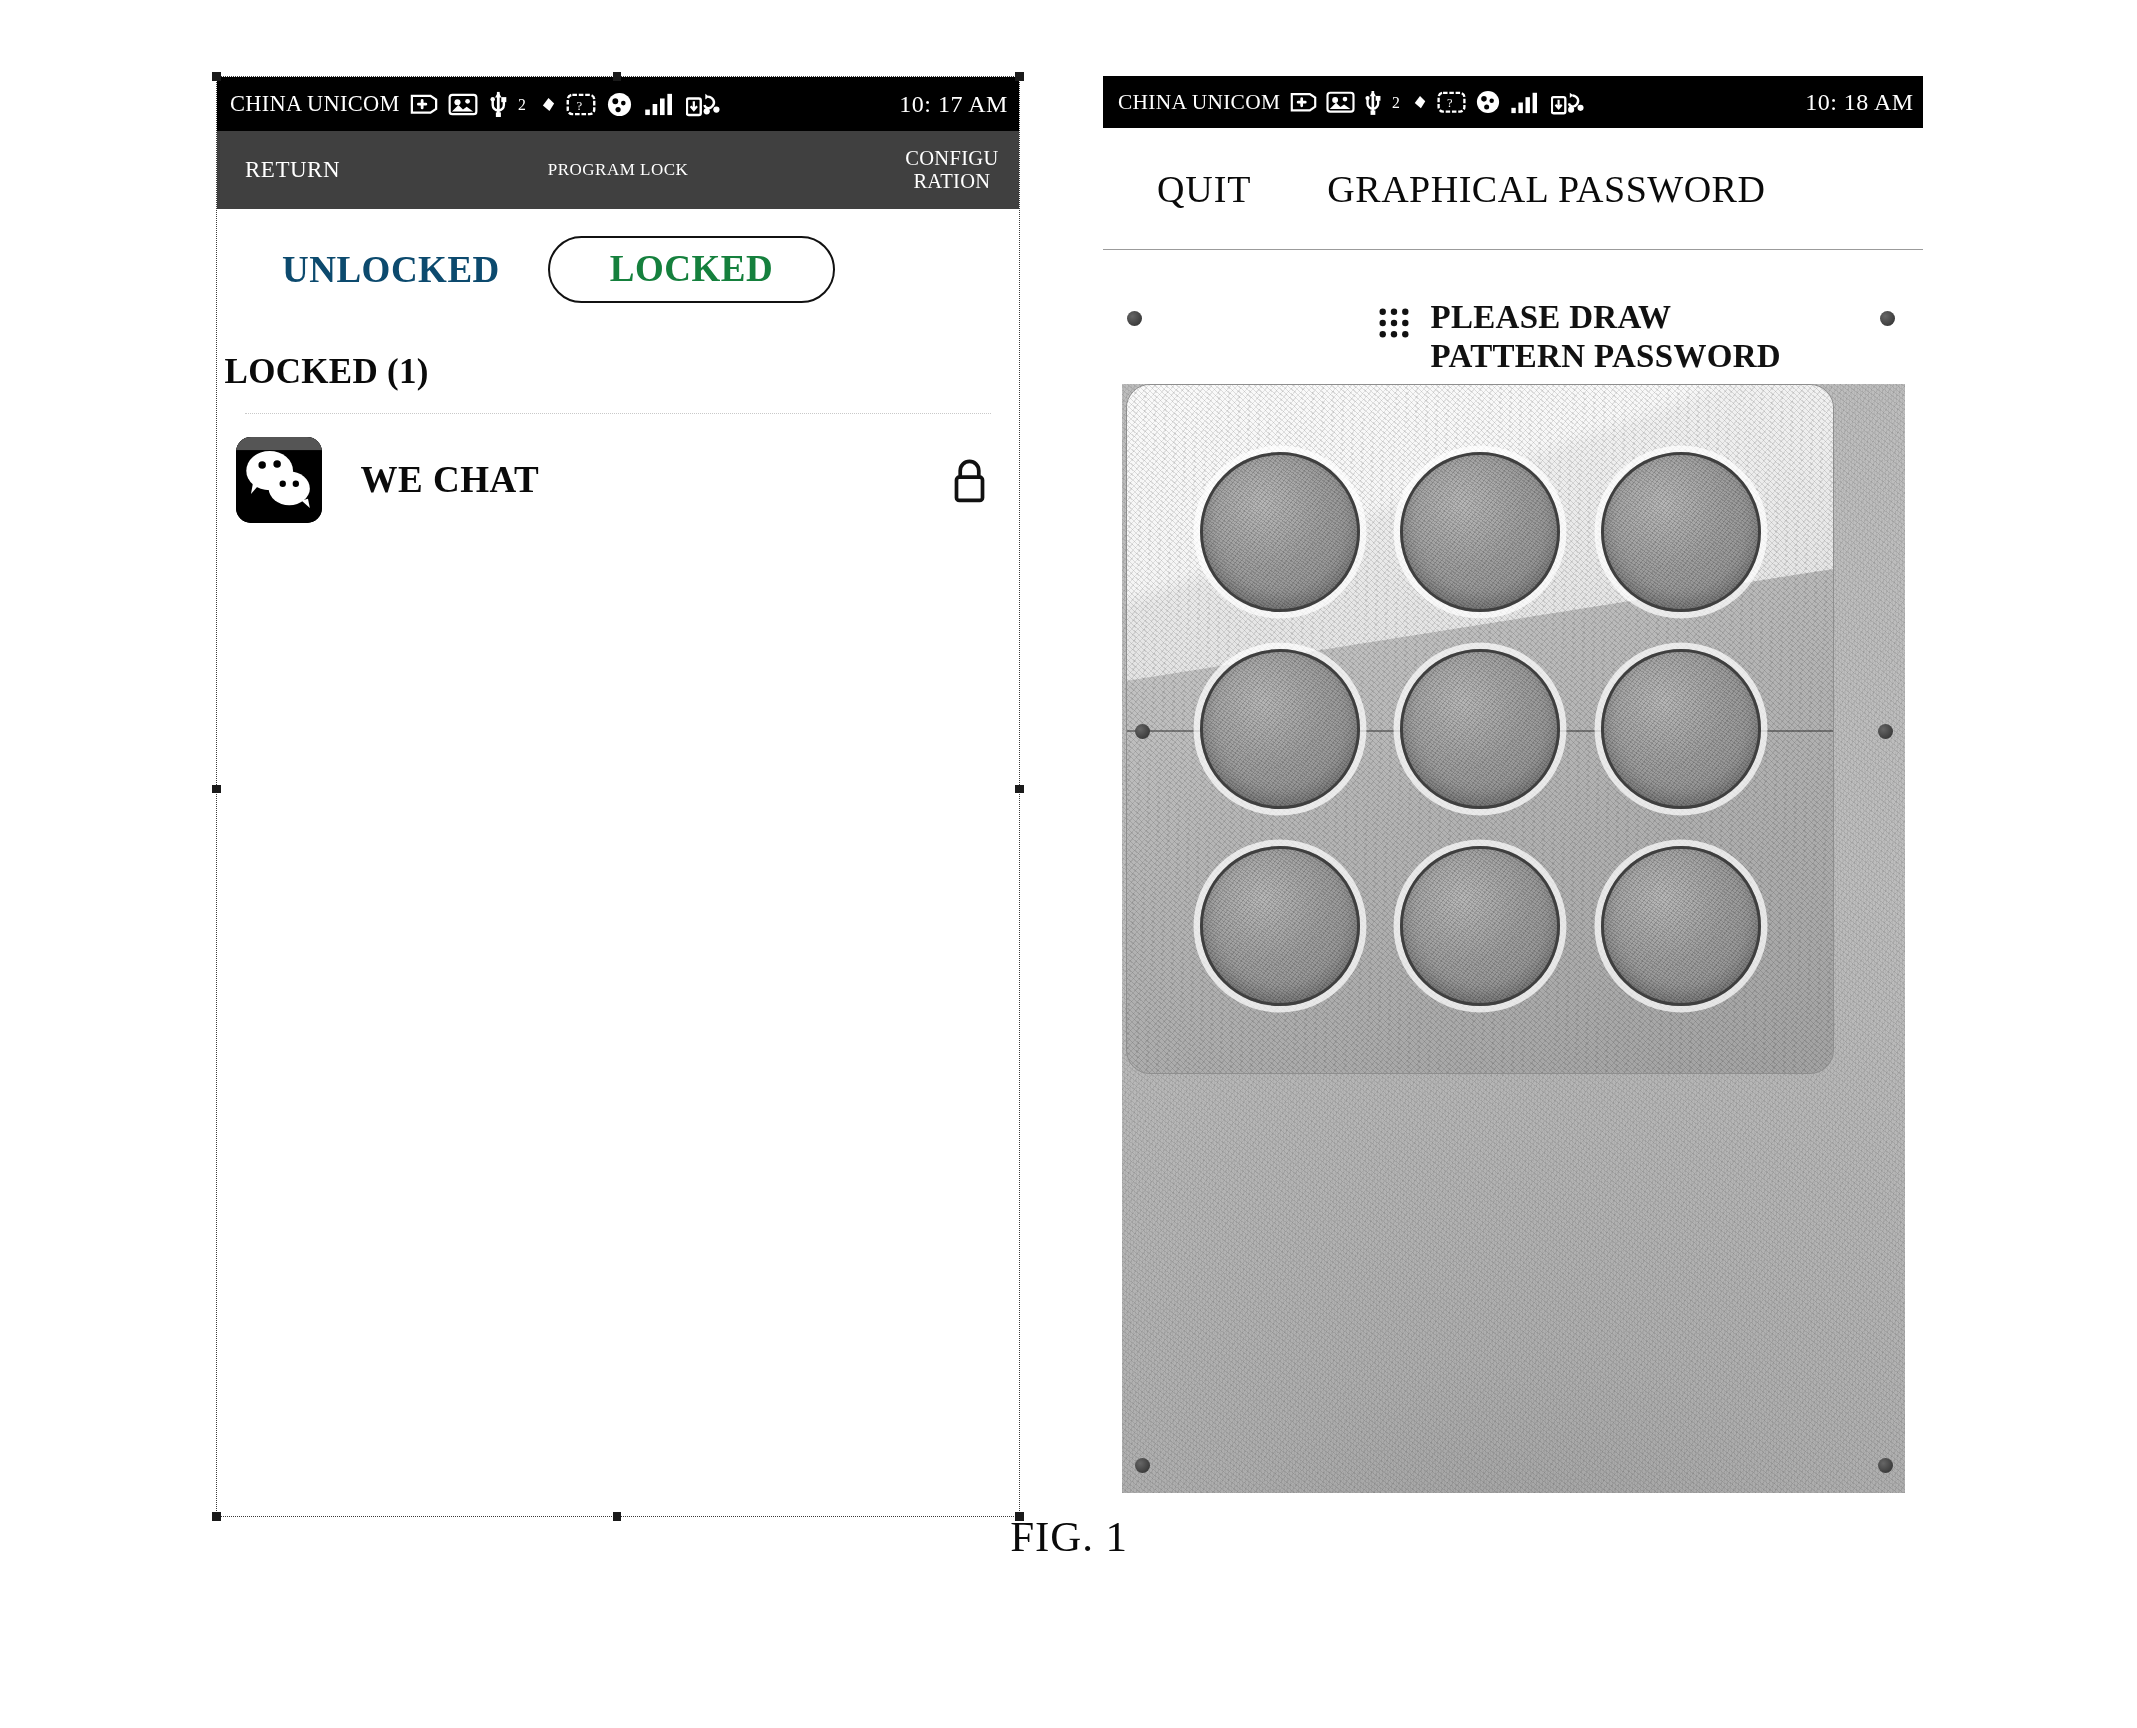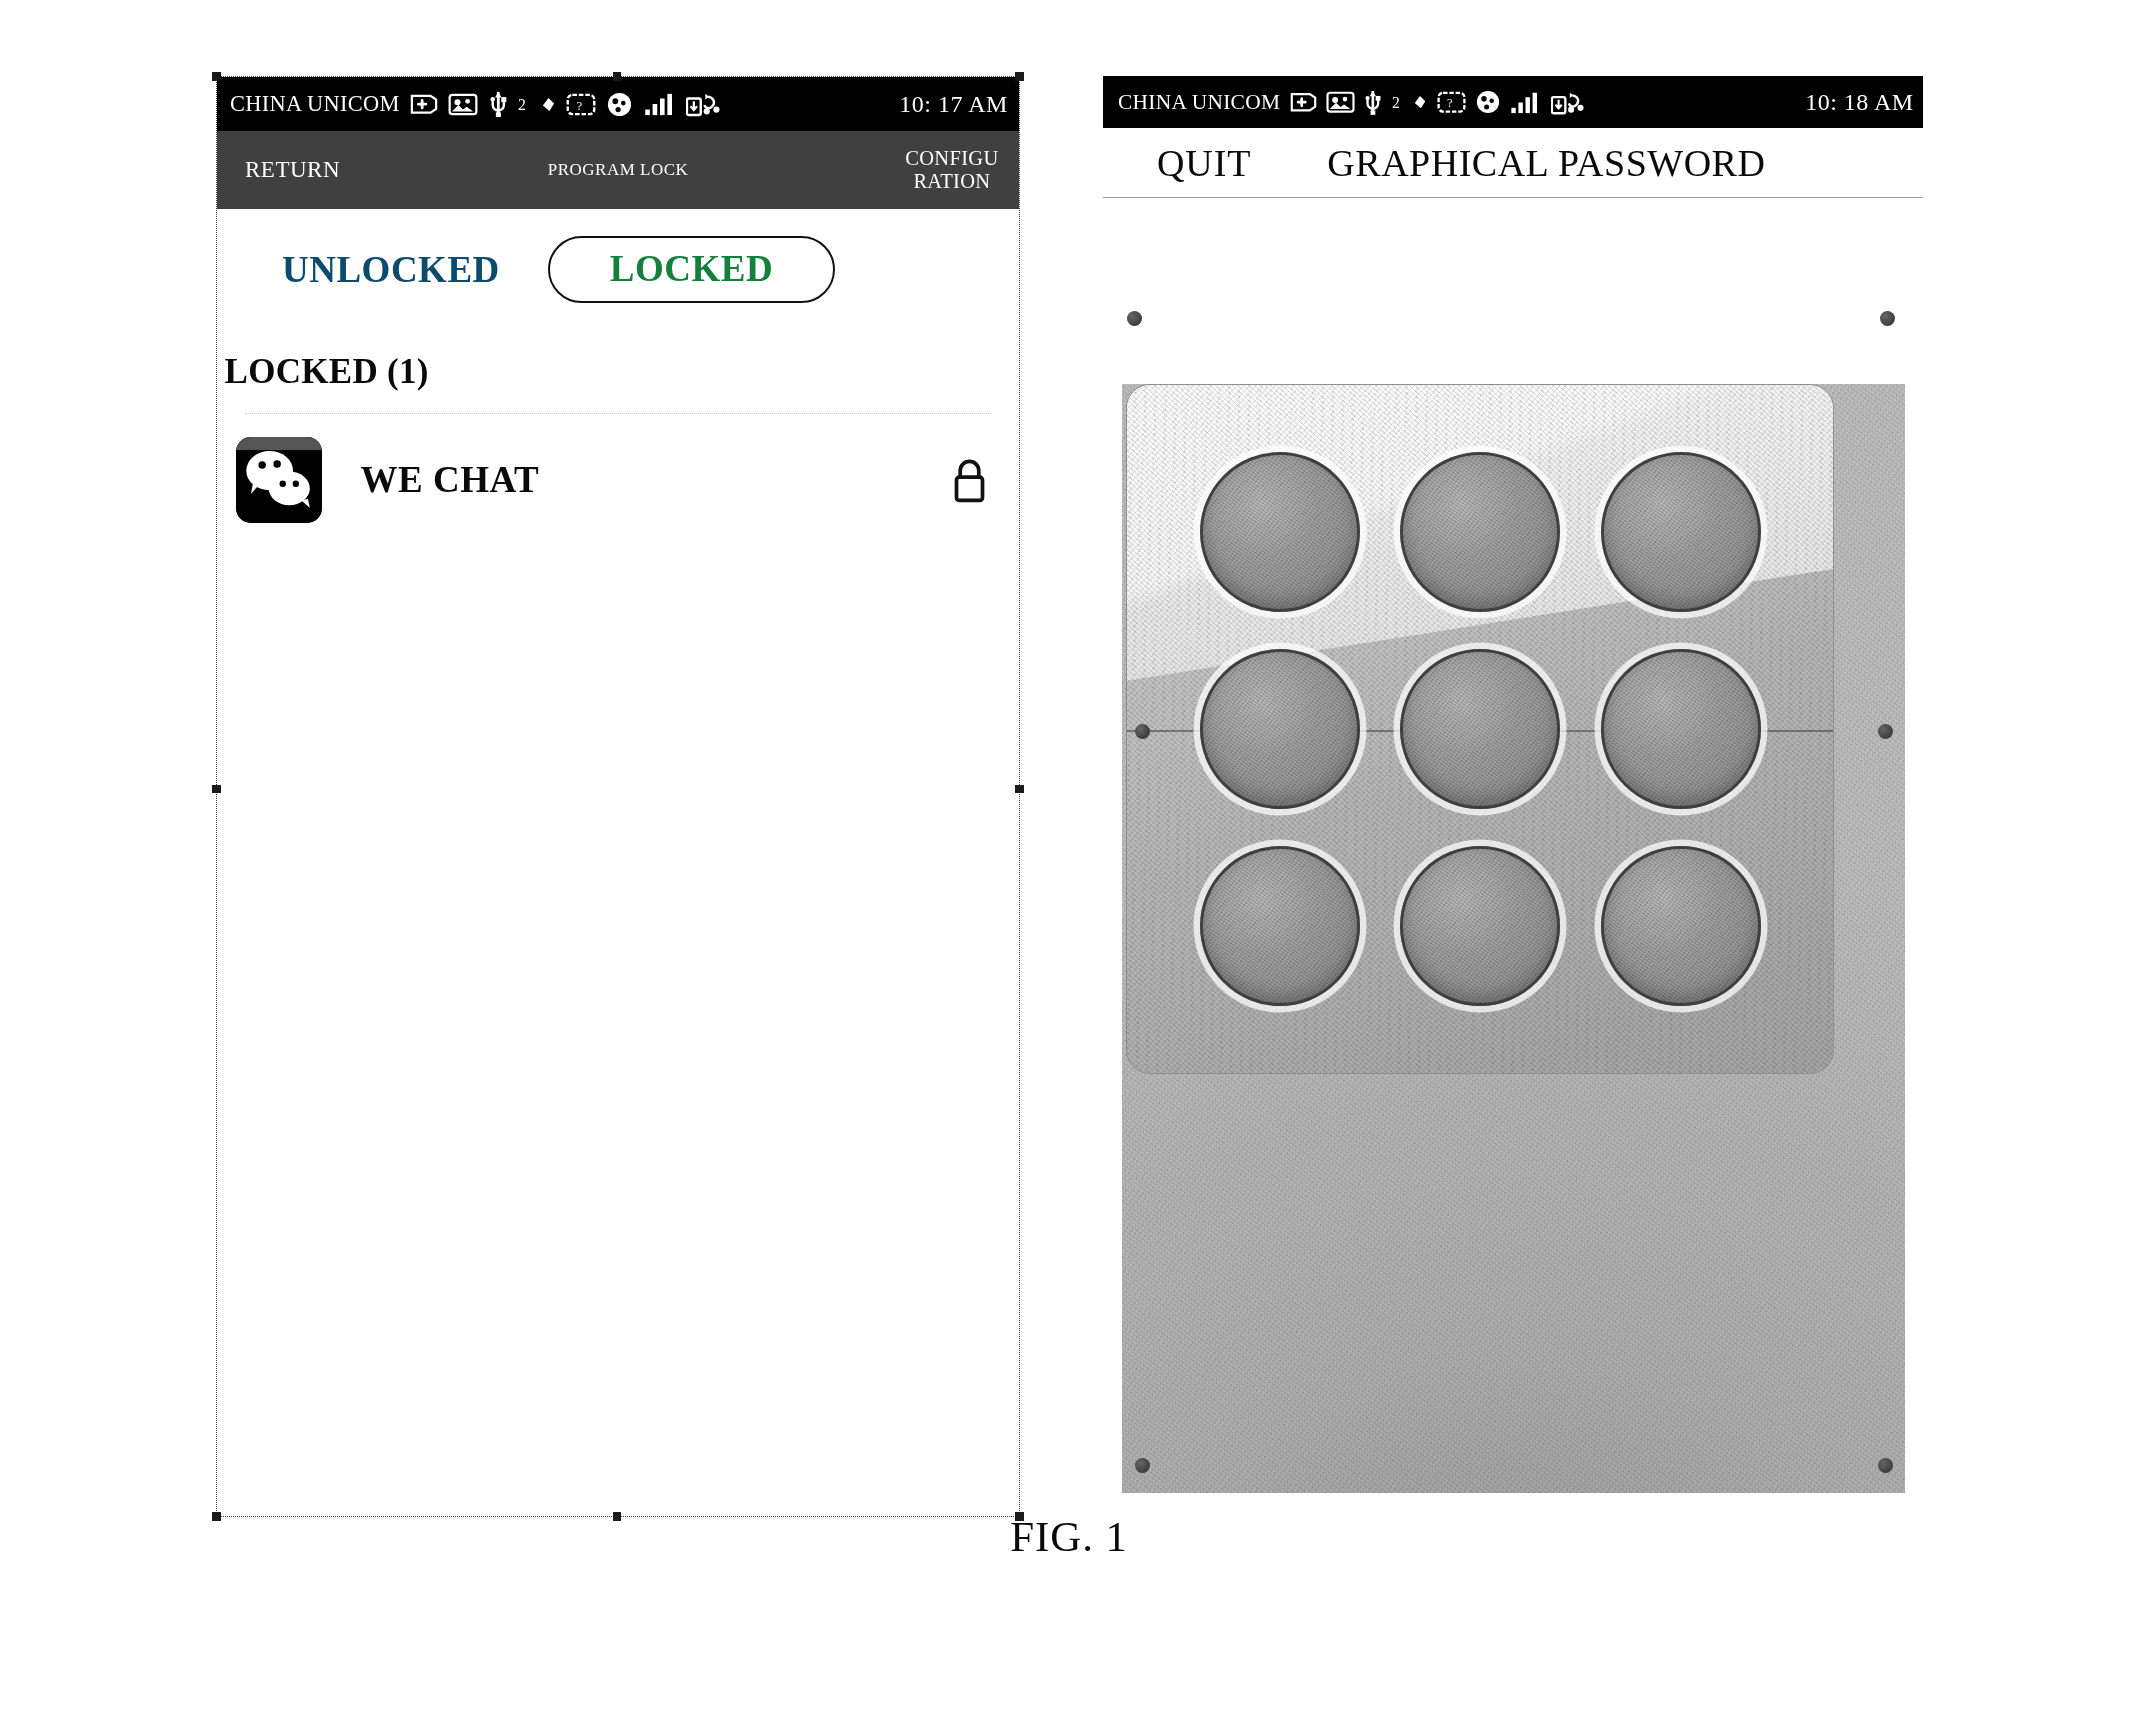--- a/index.html
+++ b/index.html
@@ -181,21 +181,21 @@
     background: #000;
     color: #fff;
     height: 52px;
     display: flex;
     align-items: center;
     padding: 0 9.3px 0 15px;
     gap: 9.3px;
     box-sizing: border-box;
   }
   .r-header {
-    height: 70px;
+    height: 122px;
     display: flex;
     align-items: center;
     padding-left: 54px;
     gap: 76px;
     border-bottom: 1.9px solid #9b9b9b;
     box-sizing: border-box;
     background: #fff;
   }
   .r-quit {
     font-size: 38px;
@@ -556,20 +556,38 @@
       </span>
 
       <span class="sb-time">10: 18 AM</span>
     </div>
 
     <div class="r-header">
       <span class="r-quit">QUIT</span>
       <span class="r-title">GRAPHICAL PASSWORD</span>
     </div>
 
+    <div class="r-prompt">
+      <span class="dotgrid">
+        <svg class="glyph" width="32" height="32" viewBox="0 0 34 34">
+          <g fill="#111">
+            <circle cx="5" cy="5" r="3.4"></circle>
+              <circle cx="17" cy="5" r="3.4"></circle>
+              <circle cx="29" cy="5" r="3.4"></circle>
+            <circle cx="5" cy="17" r="3.4"></circle>
+              <circle cx="17" cy="17" r="3.4"></circle>
+              <circle cx="29" cy="17" r="3.4"></circle>
+            <circle cx="5" cy="29" r="3.4"></circle>
+              <circle cx="17" cy="29" r="3.4"></circle>
+              <circle cx="29" cy="29" r="3.4"></circle>
+          </g>
+        </svg>
+      </span>
+      <span class="prompt-text">PLEASE DRAW PATTERN PASSWORD</span>
+    </div>
 
     <div class="photo">
       <div class="photo-bg"></div>
       <div class="grain"></div>
 
       <div class="slab">
         <div class="slab-light"></div>
         <div class="grain2"></div>
         <div class="seamline" style="top:345px;"></div>
         <div class="dots">

